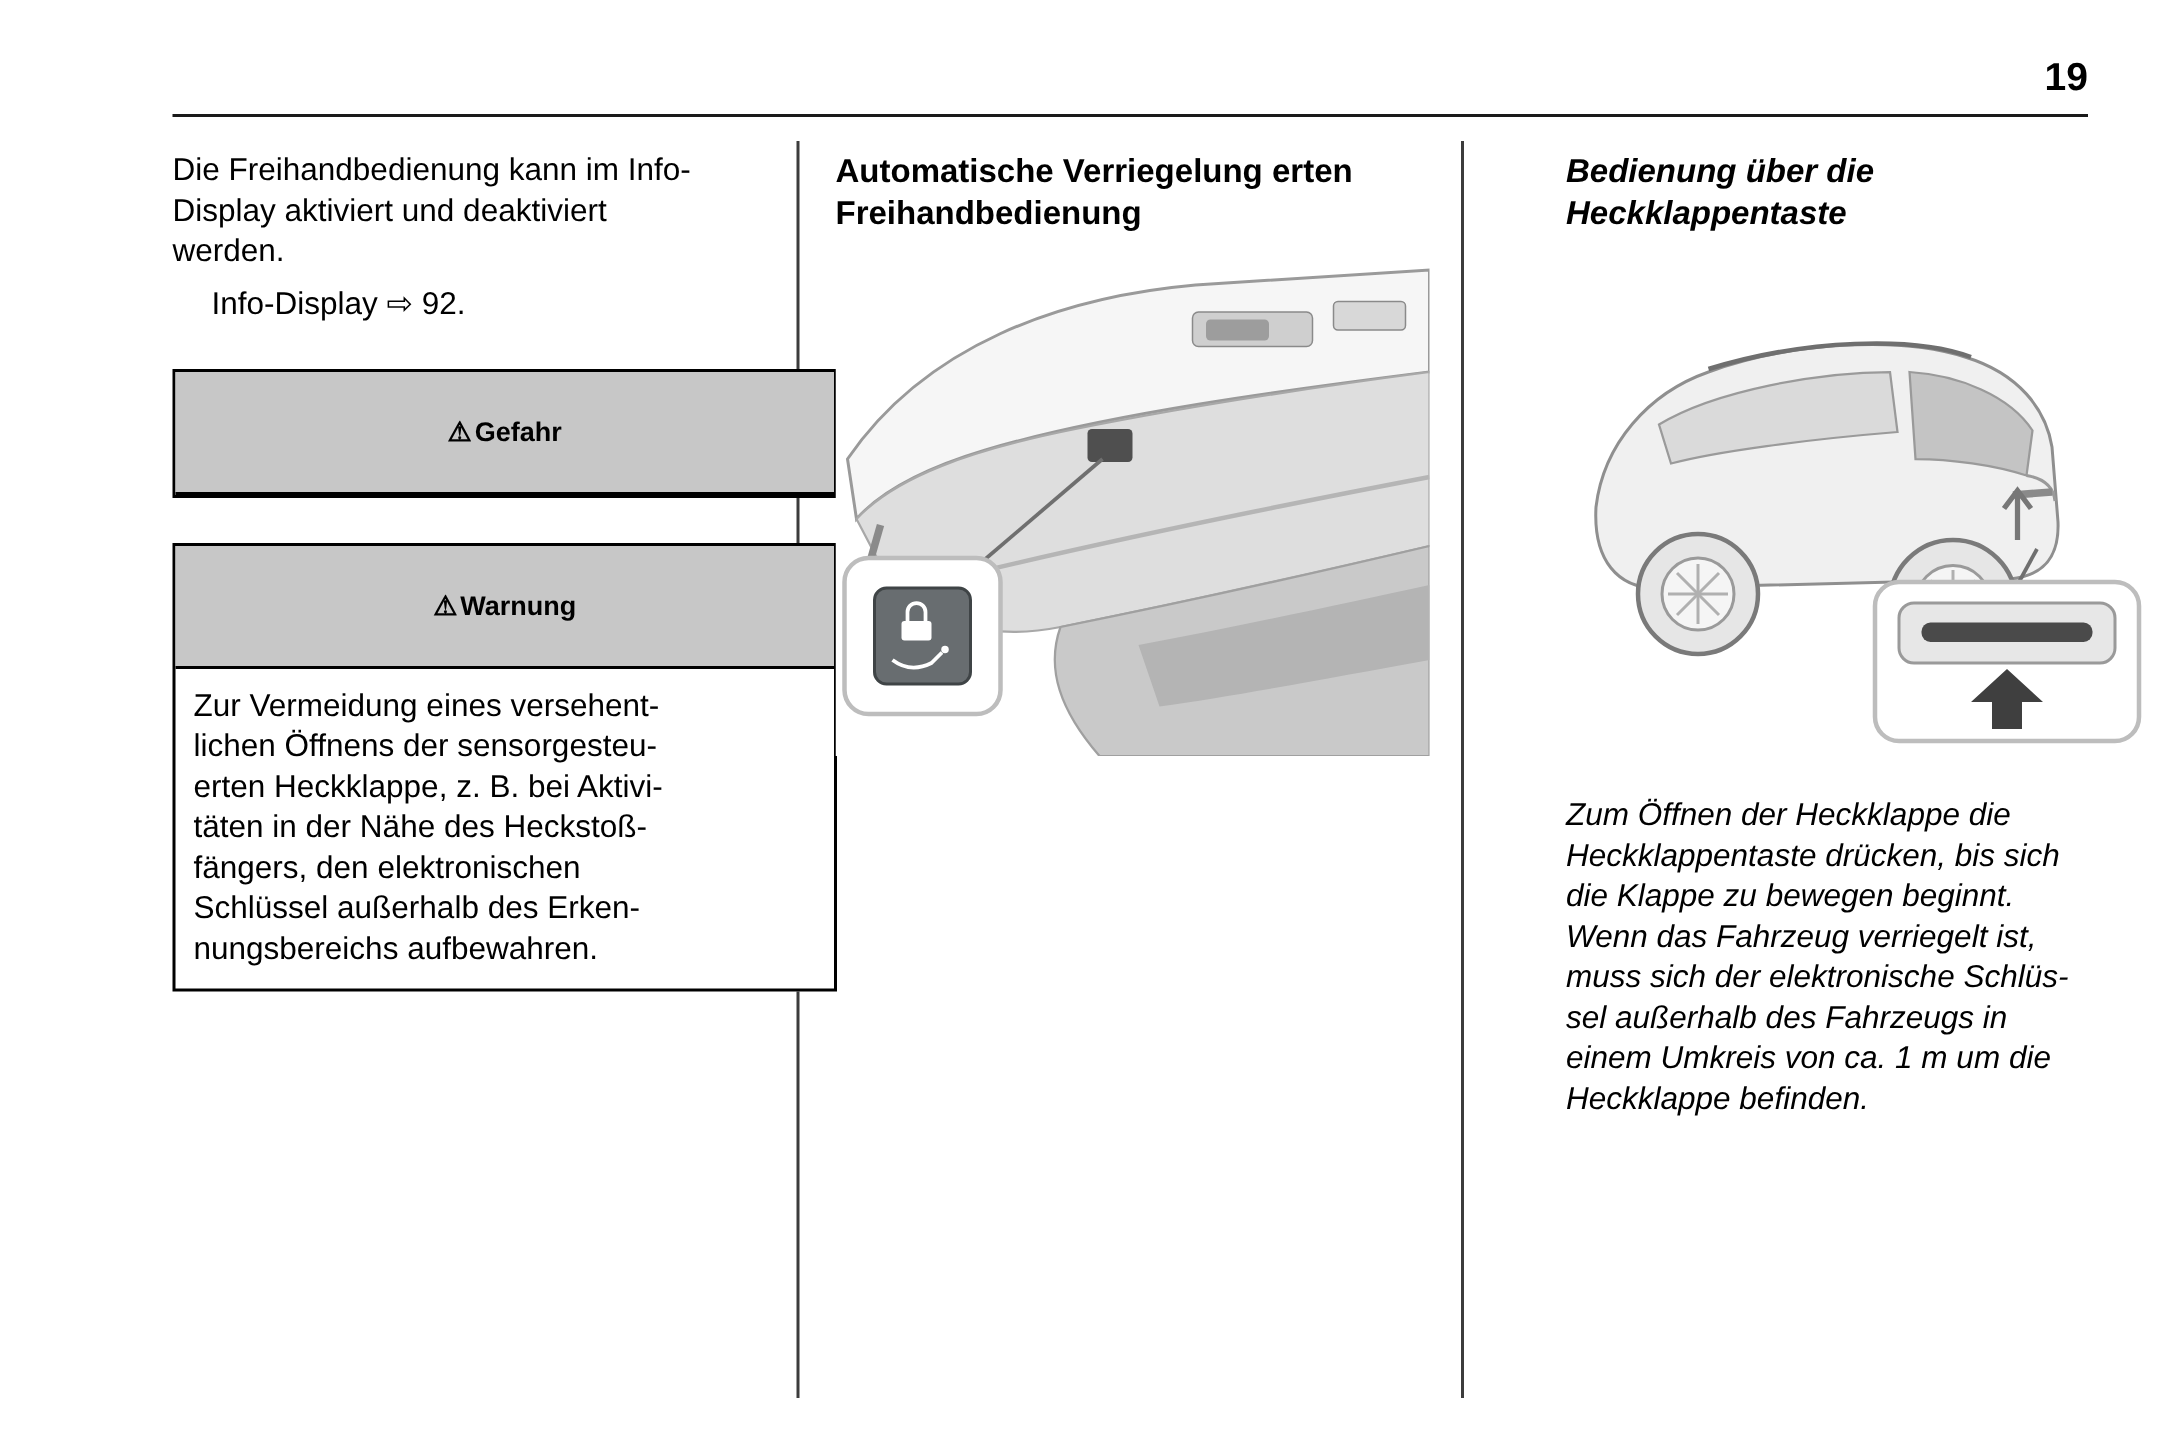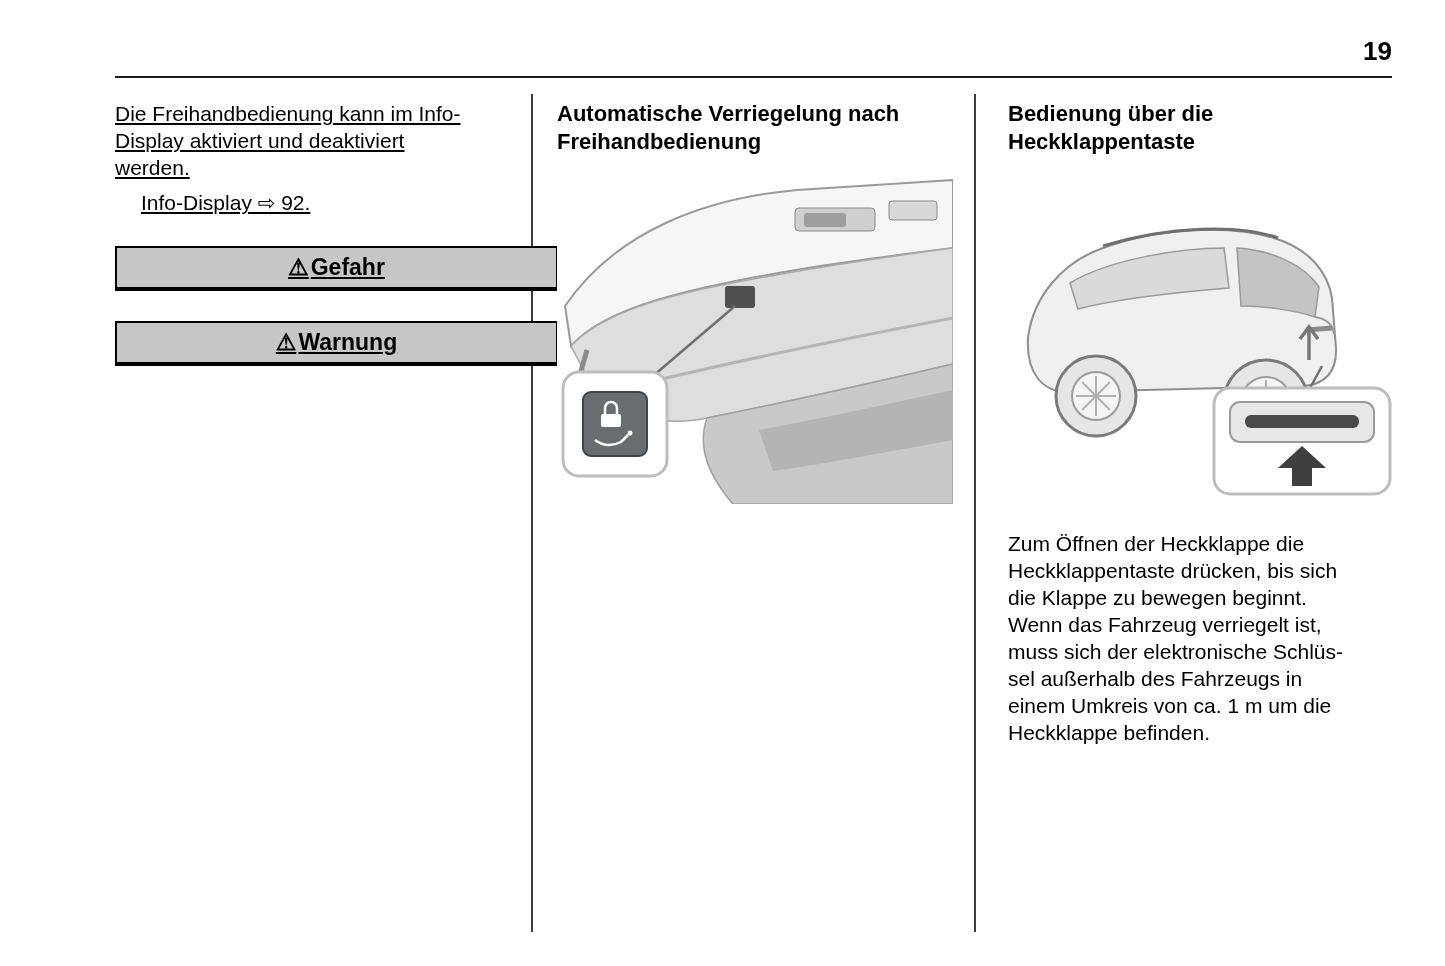--- a/index.html
+++ b/index.html
@@ -17,38 +17,38 @@
   }
   .header-title { font-size:25px; font-weight:bold; letter-spacing:0.2px; }
   .page-number { font-size:26px; font-weight:bold; margin-left:72px; }
   .header-rule {
     position:absolute; left:115px; top:76px; width:1277px; height:2px;
     background:#1a1a1a;
   }
 
   
   .col { position:absolute; top:100px; }
-  .col1 { left:115px; width:443px;text-decoration:underline; }
+  .col1 { left:115px; width:443px; }
   .col2 { left:557px; width:396px; }
-  .col3 { left:1008px; width:392px; }
+  .col3 { left:1044px; width:392px;font-style:italic; }
   .divider {
     position:absolute; top:94px; height:838px; width:2px; background:#3c3c3c;
   }
   .divider-1 { left:531px; }
   .divider-2 { left:974px; }
 
   .body-text { font-size:21px; line-height:27px; }
   .col-heading { font-size:22px; line-height:28px; font-weight:bold; }
   .pageref { font-size:21px; line-height:27px; margin-top:8px;margin-left:26px; }
 
   
   .warnbox { border:2px solid #000; margin-top:30px; background:#fff; }
   .warnbox-header {
     background:#c7c7c7; border-bottom:2px solid #000;
-    text-align:center; font-weight:bold; font-size:23px; padding:6px 6px;
+    text-align:center; font-weight:bold; font-size:18px; padding:29px 6px;
   }
   .warn-icon { font-weight:bold; margin-right:2px; }
   .warnbox-body { padding:11px 12px 13px 12px; font-size:21px; line-height:27px; }
 
   
   .figure { margin-top:22px; width:100%; }
   .figure svg { display:block; }
   .caption { margin-top:26px; }
   .inline-icon { display:inline-block; vertical-align:-3px; margin:0 3px; }
 </style>
@@ -74,27 +74,34 @@
   <div class="warnbox">
     <div class="warnbox-header">
       <span class="warn-icon">⚠</span><span>Gefahr</span>
     </div>
   </div>
 
   <div class="warnbox">
     <div class="warnbox-header">
       <span class="warn-icon">⚠</span><span>Warnung</span>
     </div>
+    <div class="warnbox-body pre">Zur Vermeidung eines versehent-
+lichen Öffnens der sensorgesteu-
+erten Heckklappe, z. B. bei Aktivi-
+täten in der Nähe des Heckstoß-
+fängers, den elektronischen
+Schlüssel außerhalb des Erken-
+nungsbereichs aufbewahren.</div>
   </div>
 
 </div>
 
 <div class="col col2">
 
-  <h2 class="col-heading pre">Automatische Verriegelung nach
+  <h2 class="col-heading pre">Automatische Verriegelung erten
 Freihandbedienung</h2>
 
   <div class="figure">
     <svg width="396" height="326" viewBox="0 0 396 326">
       <rect width="396" height="326" fill="#ffffff"></rect>
 
       <path d="M8,128 C60,52 150,20 240,12 L396,2 L396,70 C300,82 180,98 100,122 C60,134 30,150 14,168 Z" fill="#f6f6f6" stroke="#9a9a9a" stroke-width="2"></path>
 
       <rect x="238" y="30" width="80" height="23" rx="4" fill="#cfcfcf" stroke="#8a8a8a"></rect>
       <rect x="247" y="35" width="42" height="14" rx="3" fill="#9d9d9d"></rect>

